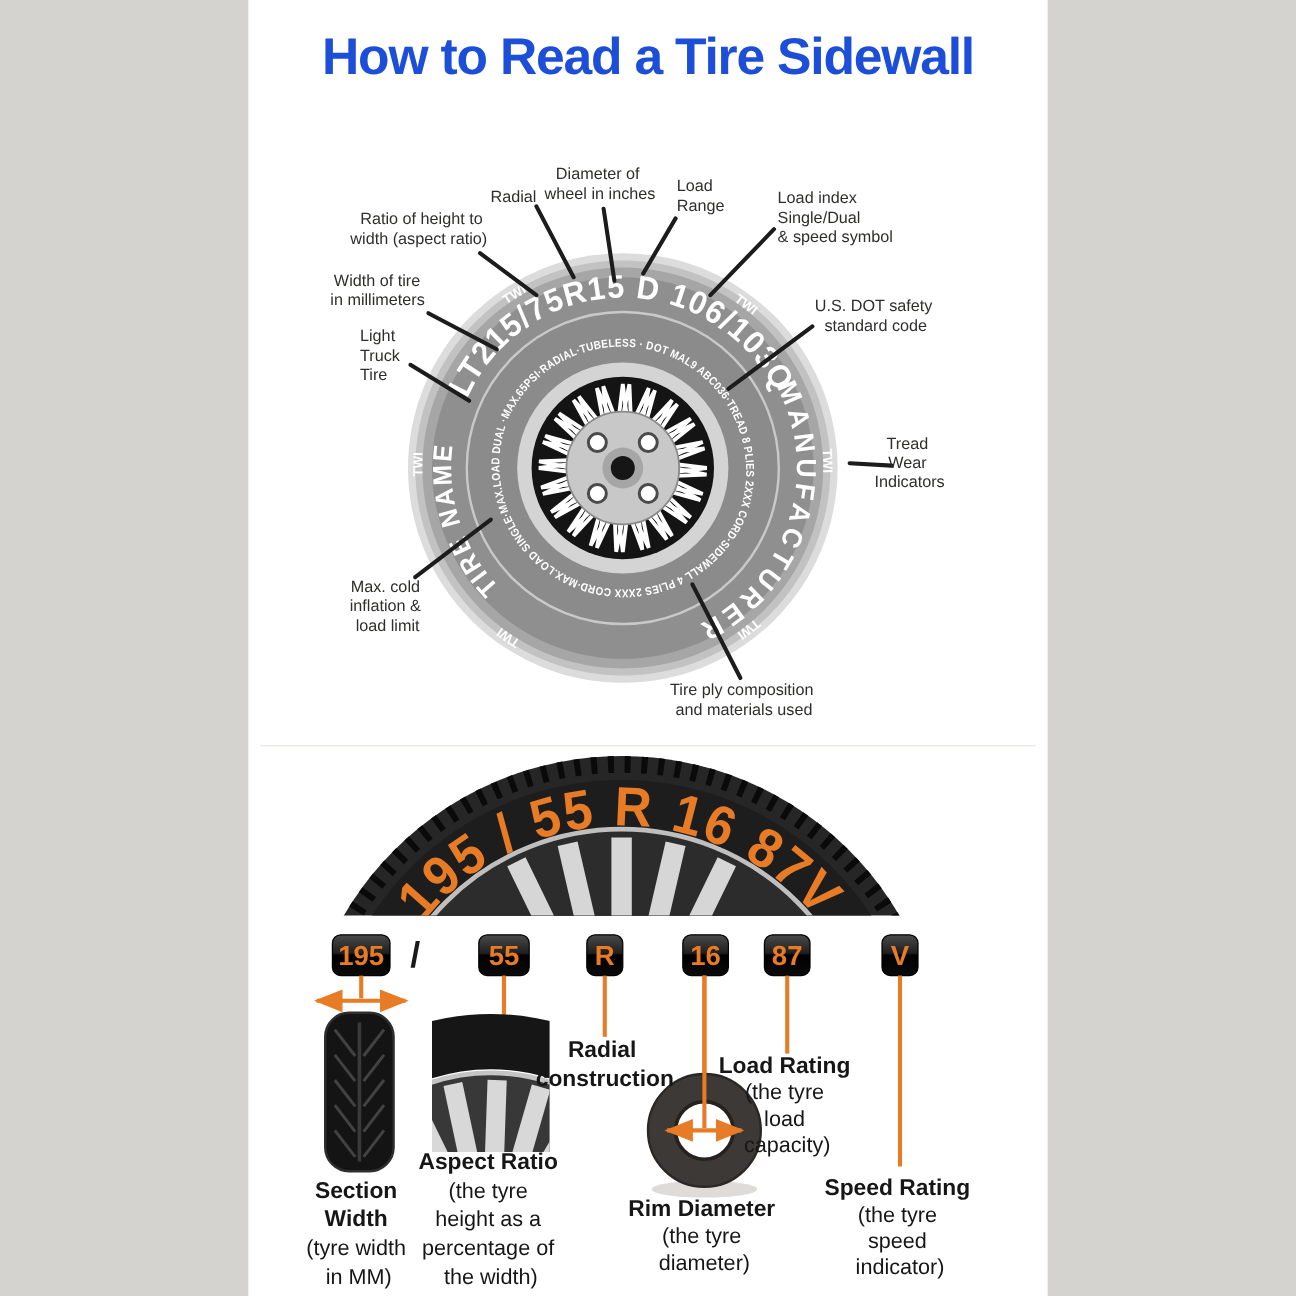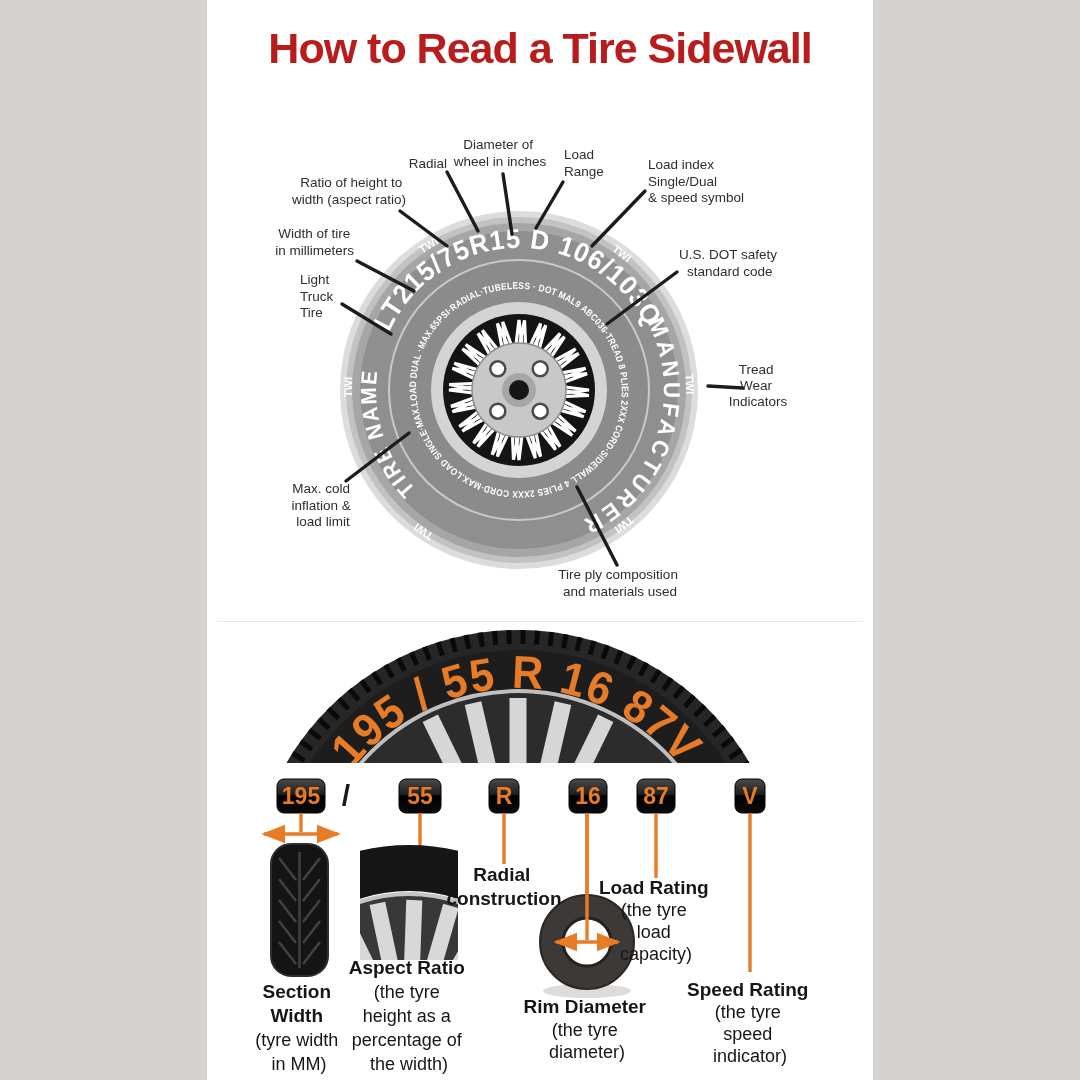--- a/index.html
+++ b/index.html
@@ -1,20 +1,20 @@
 <!DOCTYPE html>
 <html><head>
 <meta charset="utf-8">
 <style>
   html,body{margin:0;padding:0;}
   body{width:1080px;height:1080px;background:#d5d3d0;position:relative;overflow:hidden;
        font-family:"Liberation Sans",sans-serif;}
   .col{position:absolute;left:207px;top:0;width:666px;height:1080px;background:#ffffff;}
   .title{position:absolute;left:0;top:24px;width:666px;text-align:center;
-         font-size:43px;font-weight:700;letter-spacing:-1px;color:#b91c1c;}
+         font-size:43px;font-weight:700;letter-spacing:-1px;color:#1d4ed8;}
   .divider{position:absolute;left:10px;top:621px;width:646px;height:1px;background:#e7e5e2;}
   svg{position:absolute;left:0;}
   #topsvg{top:112px;}
   #botsvg{top:622px;}
   text{font-family:"Liberation Sans",sans-serif;}
   .lbl{font-size:13.5px;fill:#2e2e2c;}
   .callout{stroke:#1c1c1c;stroke-width:3.4;stroke-linecap:round;}
   .sidewall-big{font-size:27px;font-weight:700;fill:#ffffff;letter-spacing:1px;}
   .sidewall-name{font-size:22px;font-weight:700;fill:#ffffff;letter-spacing:2px;}
   .sidewall-man{font-size:23px;font-weight:700;fill:#ffffff;letter-spacing:4px;}

